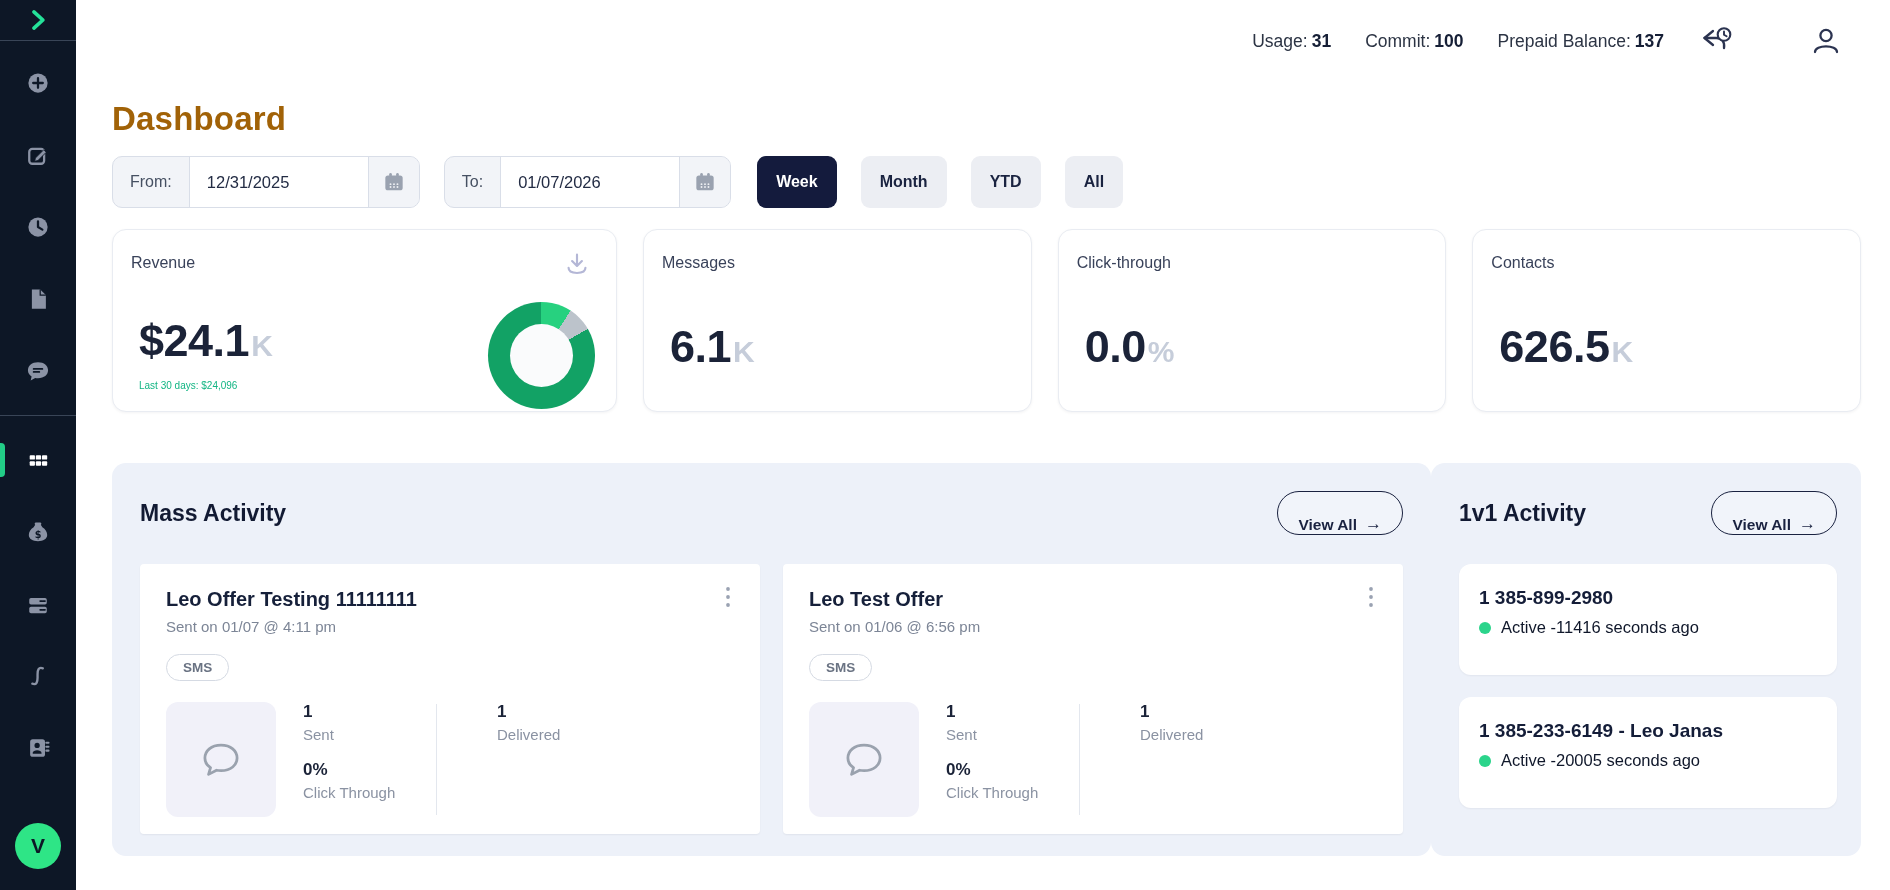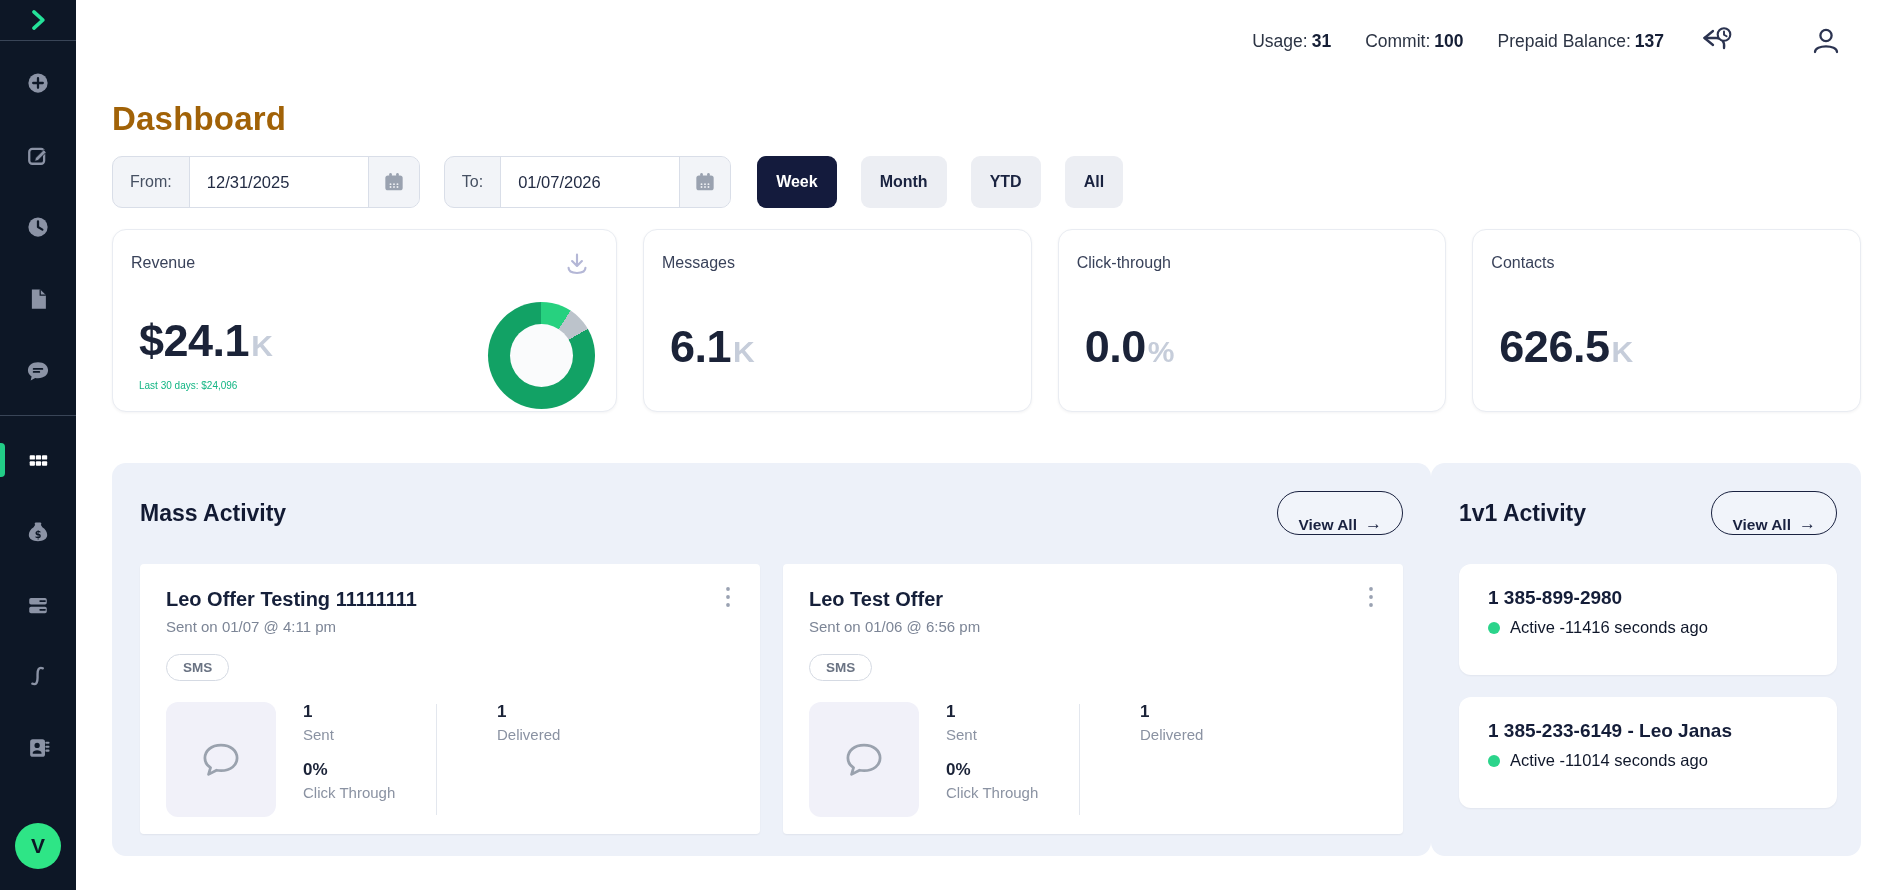--- a/index.html
+++ b/index.html
@@ -73,21 +73,21 @@
   .mass-stats { display:flex; margin-top:21px; }
   .bubble-panel { width:110px; height:115px; background:#f1f1f9; border-radius:12px; display:flex; align-items:center; justify-content:center; flex-shrink:0; }
   .ms-col { display:flex; flex-direction:column; gap:17px; padding-left:27px; width:160px; }
   .ms-divider { width:1px; background:#e3e7ee; margin:2px 0; }
   .ms-col.right { padding-left:60px; width:auto; }
   .ms-val { font-size:17px; font-weight:bold; color:#1b2338; }
   .ms-lab { font-size:15px; color:#8a92a2; margin-top:4px; }
 
   
   .ovo-items { margin-top:29px; display:flex; flex-direction:column; gap:22px; }
-  .ovo-card { background:#fff; border-radius:12px; height:111px; box-shadow:0 1px 2px rgba(13,22,38,.05); padding:23px 29px; cursor:pointer; }
+  .ovo-card { background:#fff; border-radius:12px; height:111px; box-shadow:0 1px 2px rgba(13,22,38,.05); padding:23px 20px; cursor:pointer; }
   .ovo-name { font-size:19px; font-weight:bold; color:#141d38; }
   .ovo-status { display:flex; align-items:center; gap:10px; margin-top:9px; }
   .ovo-dot { width:12px; height:12px; border-radius:50%; background:#2bd48b; }
   .ovo-text { font-size:16.5px; color:#0f172a;text-align:center; }
 </style>
 </head>
 <body>
 
 <nav class="sidebar">
   <div class="logo-box">
@@ -375,20 +375,20 @@
             <div class="ovo-name">1 385-899-2980</div>
             <div class="ovo-status">
               <span class="ovo-dot"></span>
               <span class="ovo-text">Active -11416 seconds ago</span>
             </div>
           </article>
           <article class="ovo-card">
             <div class="ovo-name">1 385-233-6149 - Leo Janas</div>
             <div class="ovo-status">
               <span class="ovo-dot"></span>
-              <span class="ovo-text">Active -11014 seconds ago</span>
+              <span class="ovo-text">Active -20005 seconds ago</span>
             </div>
           </article>
         </div>
       </section>
     </div>
   </div>
 </div>
 
 </body></html>

